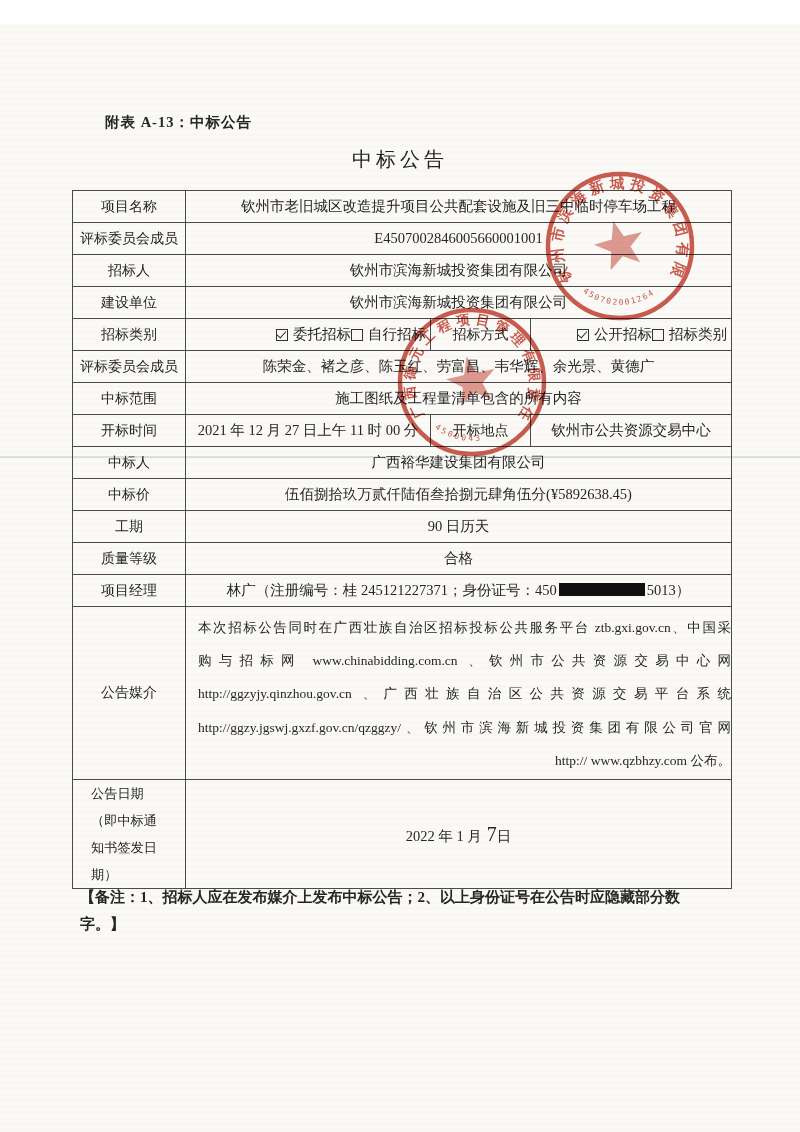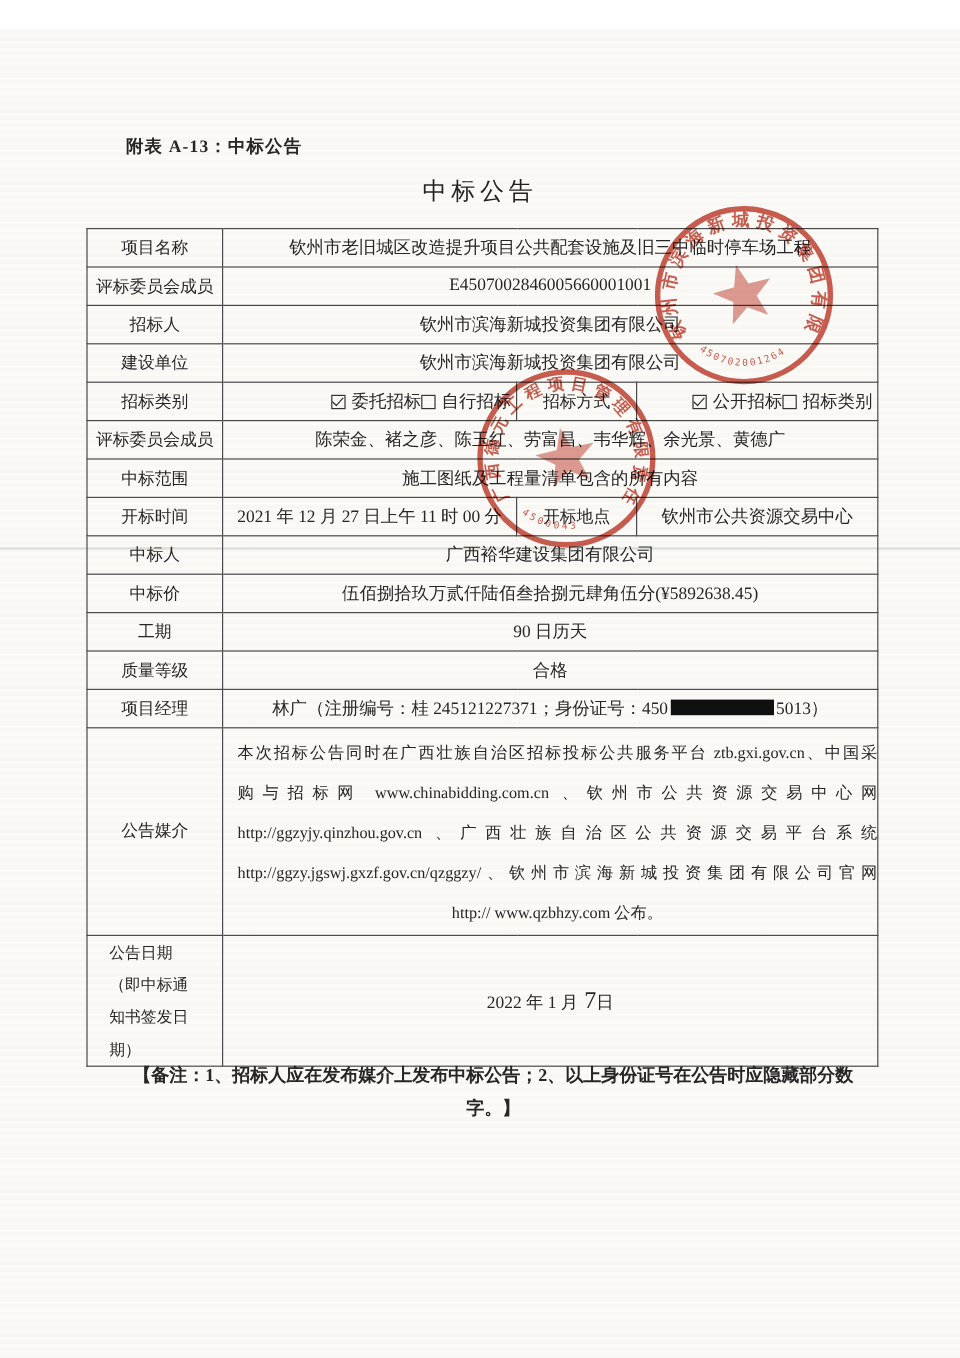--- a/index.html
+++ b/index.html
@@ -18,30 +18,30 @@
     position:absolute;left:72px;top:166px;width:659px;
     border-collapse:collapse;table-layout:fixed;font-size:14.5px;color:#262626;
   }
   .tbl td{border:1px solid #4a4a4a;padding:1px 4px;text-align:center;vertical-align:middle;overflow:hidden;}
   .tbl tr{height:32px;}
   .tbl tr.media-row{height:169px;}
   .tbl tr.date-row{height:54px;}
   td.lbl{font-size:14px;}
   td.datelbl{font-size:13.2px;text-align:left;padding:0 18px;line-height:27px;}
   td.media{text-align:left;padding:4px 0 2px 12px;font-size:13.5px;}
-  .mline{line-height:33.2px;text-align:center;}
+  .mline{line-height:33.2px;text-align:right;}
   .mline.j{text-align:justify;text-align-last:justify;}
   .opt{white-space:nowrap;}
   td.cbtd .optwrap{display:flex;justify-content:flex-end;align-items:center;}
   .cbx{display:inline-block;width:12px;height:12px;border:1.5px solid #333;margin-right:5px;position:relative;vertical-align:-2px;box-sizing:border-box;}
   .cbx.checked::after{content:"";position:absolute;left:0px;top:1px;width:8px;height:4px;
     border-left:1.6px solid #2f2f2f;border-bottom:1.6px solid #2f2f2f;transform:rotate(-48deg);}
   .redact{display:inline-block;width:86px;height:13px;background:#101010;vertical-align:-1px;margin:0 2px;}
   .day{font-size:20px;margin-left:5px;}
-  .note{position:absolute;left:104px;top:860px;width:614px;font-size:15px;font-weight:bold;line-height:27px;text-align:center;}
+  .note{position:absolute;left:80px;top:860px;width:614px;font-size:15px;font-weight:bold;line-height:27px;text-align:left;}
   .seal{position:absolute;mix-blend-mode:multiply;opacity:0.82;pointer-events:none;}
   .sealname{font-size:14.5px;fill:#bf3a2b;letter-spacing:4px;font-weight:bold;}
   .sealcode{font-size:8px;fill:#bf3a2b;letter-spacing:1.5px;font-family:"DejaVu Sans Mono",monospace;}
 </style>
 </head>
 <body>
 
 <div class="page">
 
   <div class="scan-line"></div>

